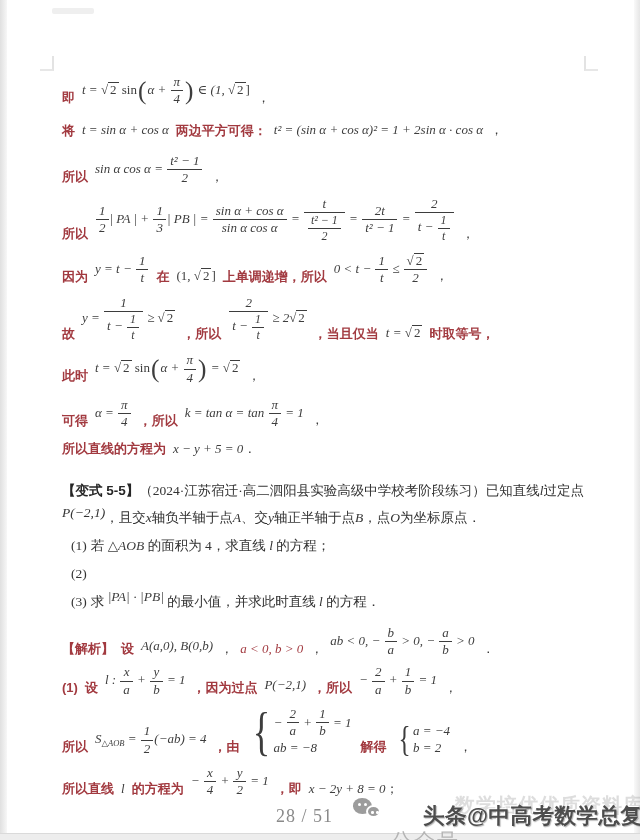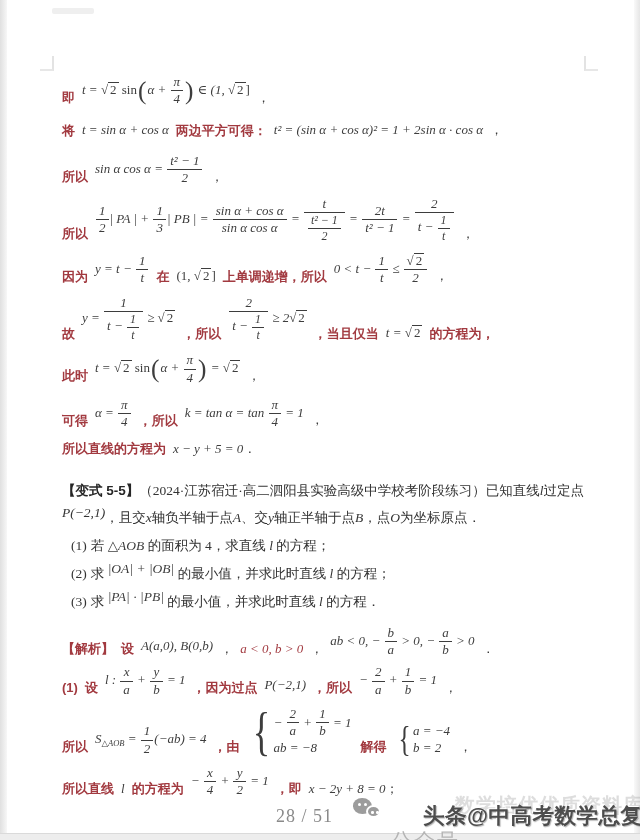--- a/index.html
+++ b/index.html
@@ -145,21 +145,21 @@
     <span class="mrun">，</span>
   </div>
 
   <div class="ln mb9">
     <span class="red">故</span>
     <span class="mrun"><span class="mt">y = </span><span class="fr"><span class="n">1</span><span class="d"><span class="mt">t − </span><span class="fr"><span class="n">1</span><span class="d">t</span></span></span></span><span class="mt"> ≥ </span><span class="sq"><span class="rdx">√</span><span class="sqb">2</span></span></span>
     <span class="red">，所以</span>
     <span class="mrun"><span class="fr"><span class="n">2</span><span class="d"><span class="mt">t − </span><span class="fr"><span class="n">1</span><span class="d">t</span></span></span></span><span class="mt"> ≥ 2</span><span class="sq"><span class="rdx">√</span><span class="sqb">2</span></span></span>
     <span class="red">，当且仅当</span>
     <span class="mrun"><span class="mt">t = </span><span class="sq"><span class="rdx">√</span><span class="sqb">2</span></span></span>
-    <span class="red">的方程为，</span>
+    <span class="red">时取等号，</span>
   </div>
 
   <div class="ln mb11">
     <span class="red">此时</span>
     <span class="mrun"><span class="mt">t = </span><span class="sq"><span class="rdx">√</span><span class="sqb">2</span></span><span class="mt up"> sin</span><span class="bp">(</span><span class="mt">α + </span><span class="fr"><span class="n">π</span><span class="d">4</span></span><span class="bp">)</span><span class="mt"> = </span><span class="sq"><span class="rdx">√</span><span class="sqb">2</span></span></span>
     <span class="mrun">，</span>
   </div>
 
   <div class="ln mb9">
     <span class="red">可得</span>
@@ -177,21 +177,20 @@
   <div class="para mb4">
     <span class="btag">【变式 5-5】</span><span>（2024·江苏宿迁·高二泗阳县实验高级中学校考阶段练习）</span><span>已知直线</span><span class="pvar">l</span><span>过定点</span><span class="pvar raise">P(−2,1)</span><span>，且交</span><span class="pvar">x</span><span>轴负半轴于点</span><span class="pvar">A</span><span>、交</span><span class="pvar">y</span><span>轴正半轴于点</span><span class="pvar">B</span><span>，点</span><span class="pvar">O</span><span>为坐标原点．</span>
   </div>
 
   <div class="pitem mb7">
     <span>(1)</span>
     <span><span>若 </span><span class="pm">△AOB</span><span> 的面积为 4，求直线 </span><span class="pvar">l</span><span> 的方程；</span></span>
   </div>
   <div class="pitem mb7">
     <span>(2)</span>
-    <span><span>求 </span><span class="pm raise">|OA| + |OB|</span><span> 的最小值，并求此时直线 </span><span class="pvar">l</span><span> 的方程；</span></span>
   </div>
   <div class="pitem mb12">
     <span>(3)</span>
     <span><span>求 </span><span class="pm raise">|PA| · |PB|</span><span> 的最小值，并求此时直线 </span><span class="pvar">l</span><span> 的方程．</span></span>
   </div>
 
   <div class="ln mb6">
     <span class="rtag">【解析】</span>
     <span class="red">设</span>
     <span class="mrun raise3"><span class="mt">A(a,0), B(0,b)</span></span>

